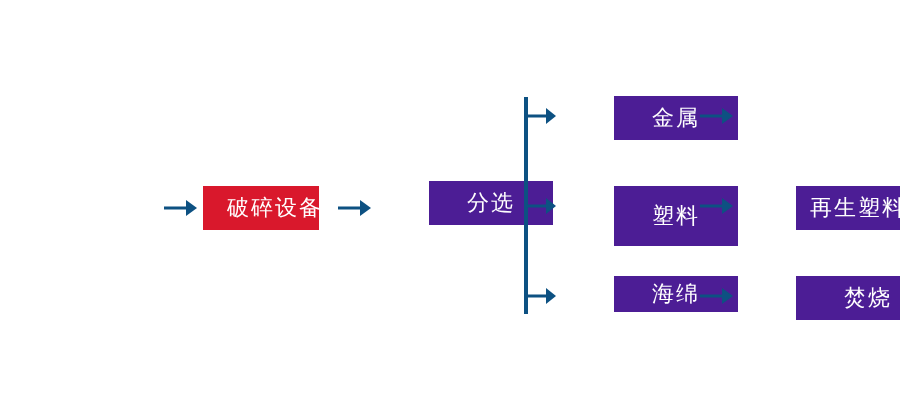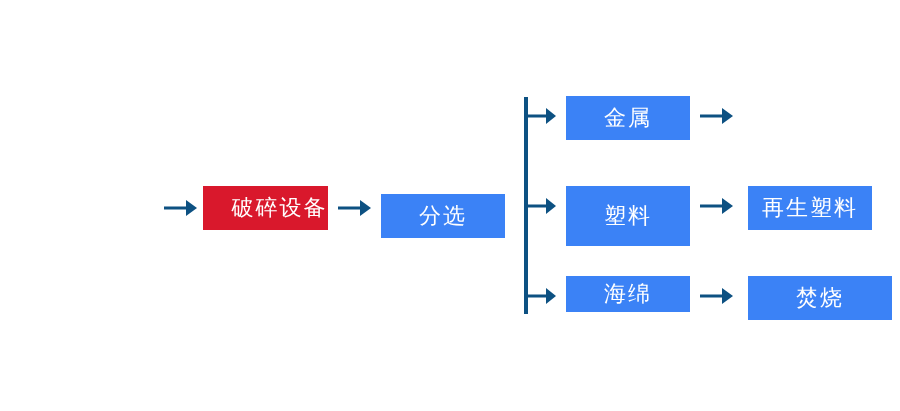--- a/index.html
+++ b/index.html
@@ -25,21 +25,21 @@
     align-items: center;
     justify-content: center;
     color: #ffffff;
     font-size: 22px;
     letter-spacing: 2px;
     line-height: 1;
     font-weight: 400;
     white-space: nowrap;
     user-select: none;
   }
-  .node.blue { background: #3b82f6; }
+  .node.blue { background: #4c1d95; margin-left: 48px; }
   .node.red  { background: #d9182c; }
 
   .arrow {
     position: absolute;
     width: 34px;
     height: 26px;
     overflow: visible;
   }
   .arrow svg { display: block; }
 
@@ -61,29 +61,29 @@
 
 <div id="canvas">
 
 
   <div class="arrow" style="left:164px; top:195px;">
     <svg width="34" height="26" viewBox="0 0 34 26" aria-hidden="true">
       <path d="M0 11.5 H22 V5 L33 13 L22 21 V14.5 H0 Z" fill="#0d5182"></path>
     </svg>
   </div>
 
-  <div class="node red" style="left:203px; top:186px; width:125px; height:44px;padding-left:28px;">破碎设备</div>
+  <div class="node red" style="left:203px; top:186px; width:116px; height:44px;padding-left:28px;">破碎设备</div>
 
   <div class="arrow" style="left:338px; top:195px;">
     <svg width="34" height="26" viewBox="0 0 34 26" aria-hidden="true">
       <path d="M0 11.5 H22 V5 L33 13 L22 21 V14.5 H0 Z" fill="#0d5182"></path>
     </svg>
   </div>
 
-  <div class="node blue" style="left:381px; top:194px; width:124px; height:44px;">分选</div>
+  <div class="node blue" style="left:381px; top:181px; width:124px; height:44px;">分选</div>
 
   <div class="trunk" style="left:524px; top:97px; width:4px; height:217px;"></div>
 
   <div class="branch-arrow" style="left:527px; top:105px;">
     <svg width="30" height="26" viewBox="0 0 30 26" aria-hidden="true">
       <path d="M0 9.5 H19 V3 L29 11 L19 19 V12.5 H0 Z" fill="#0d5182"></path>
     </svg>
   </div>
 
   <div class="node blue" style="left:566px; top:96px; width:124px; height:44px;">金属</div>

